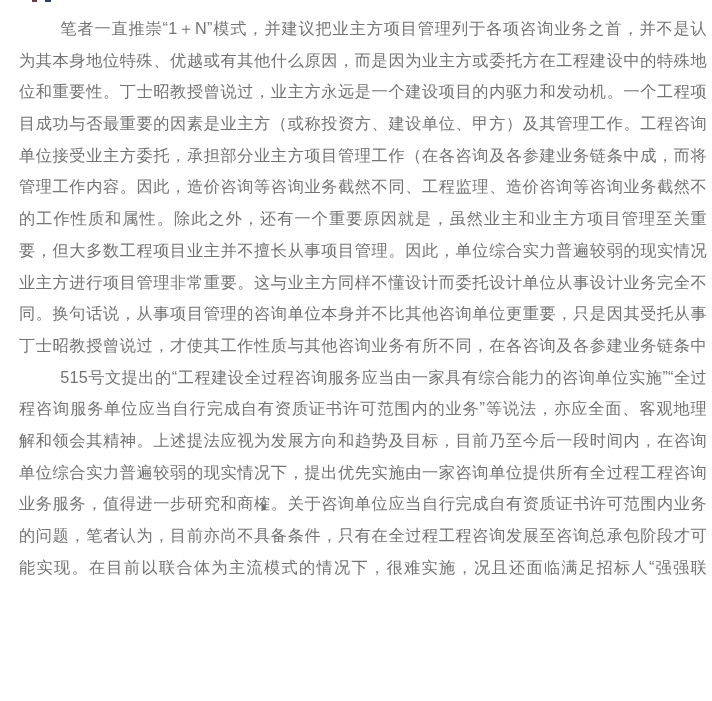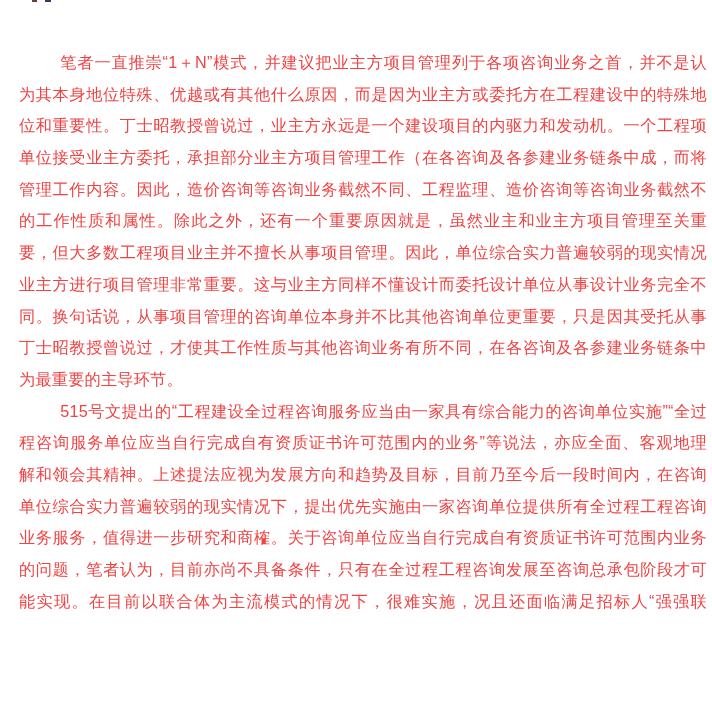--- a/index.html
+++ b/index.html
@@ -53,33 +53,33 @@
   }
 </style>
 </head>
 <body>
 
 <div class="page">
   <div id="fragments">
       <div class="frag" style="left: 32px; width: 5px; background: rgb(107, 58, 74);"></div>
       <div class="frag" style="left: 45px; width: 6px; background: rgb(47, 60, 99);"></div>
     </div>
-  <div class="doc-body" id="doc-body" style="color: #ef4444; margin-top: 34px;">
+  <div class="doc-body" id="doc-body" style="color: #737373;">
       <div class="paragraph">
         <div class="text-line para-start">笔者一直推崇“1＋N”模式，并建议把业主方项目管理列于各项咨询业务之首，并不是认</div>
         <div class="text-line">为其本身地位特殊、优越或有其他什么原因，而是因为业主方或委托方在工程建设中的特殊地</div>
         <div class="text-line">位和重要性。丁士昭教授曾说过，业主方永远是一个建设项目的内驱力和发动机。一个工程项</div>
+        <div class="text-line">目成功与否最重要的因素是业主方（或称投资方、建设单位、甲方）及其管理工作。工程咨询</div>
         <div class="text-line">单位接受业主方委托，承担部分业主方项目管理工作（在各咨询及各参建业务链条中成，而将投</div>
         <div class="text-line">管理工作内容。因此，造价咨询等咨询业务截然不同、工程监理、造价咨询等咨询业务截然不同</div>
         <div class="text-line">的工作性质和属性。除此之外，还有一个重要原因就是，虽然业主和业主方项目管理至关重</div>
         <div class="text-line">要，但大多数工程项目业主并不擅长从事项目管理。因此，单位综合实力普遍较弱的现实情况下</div>
         <div class="text-line">业主方进行项目管理非常重要。这与业主方同样不懂设计而委托设计单位从事设计业务完全不</div>
         <div class="text-line">同。换句话说，从事项目管理的咨询单位本身并不比其他咨询单位更重要，只是因其受托从事</div>
         <div class="text-line">丁士昭教授曾说过，才使其工作性质与其他咨询业务有所不同，在各咨询及各参建业务链条中成</div>
-        <div class="text-line para-end">为最重要的主导环节。</div>
       </div>
       <div class="paragraph">
         <div class="text-line para-start">515号文提出的“工程建设全过程咨询服务应当由一家具有综合能力的咨询单位实施”“全过</div>
         <div class="text-line">程咨询服务单位应当自行完成自有资质证书许可范围内的业务”等说法，亦应全面、客观地理</div>
         <div class="text-line">解和领会其精神。上述提法应视为发展方向和趋势及目标，目前乃至今后一段时间内，在咨询</div>
         <div class="text-line">单位综合实力普遍较弱的现实情况下，提出优先实施由一家咨询单位提供所有全过程工程咨询</div>
         <div class="text-line">业务服务，值得进一步研究和商榷。关于咨询单位应当自行完成自有资质证书许可范围内业务</div>
         <div class="text-line">的问题，笔者认为，目前亦尚不具备条件，只有在全过程工程咨询发展至咨询总承包阶段才可</div>
         <div class="text-line">能实现。在目前以联合体为主流模式的情况下，很难实施，况且还面临满足招标人“强强联</div>
       </div>

